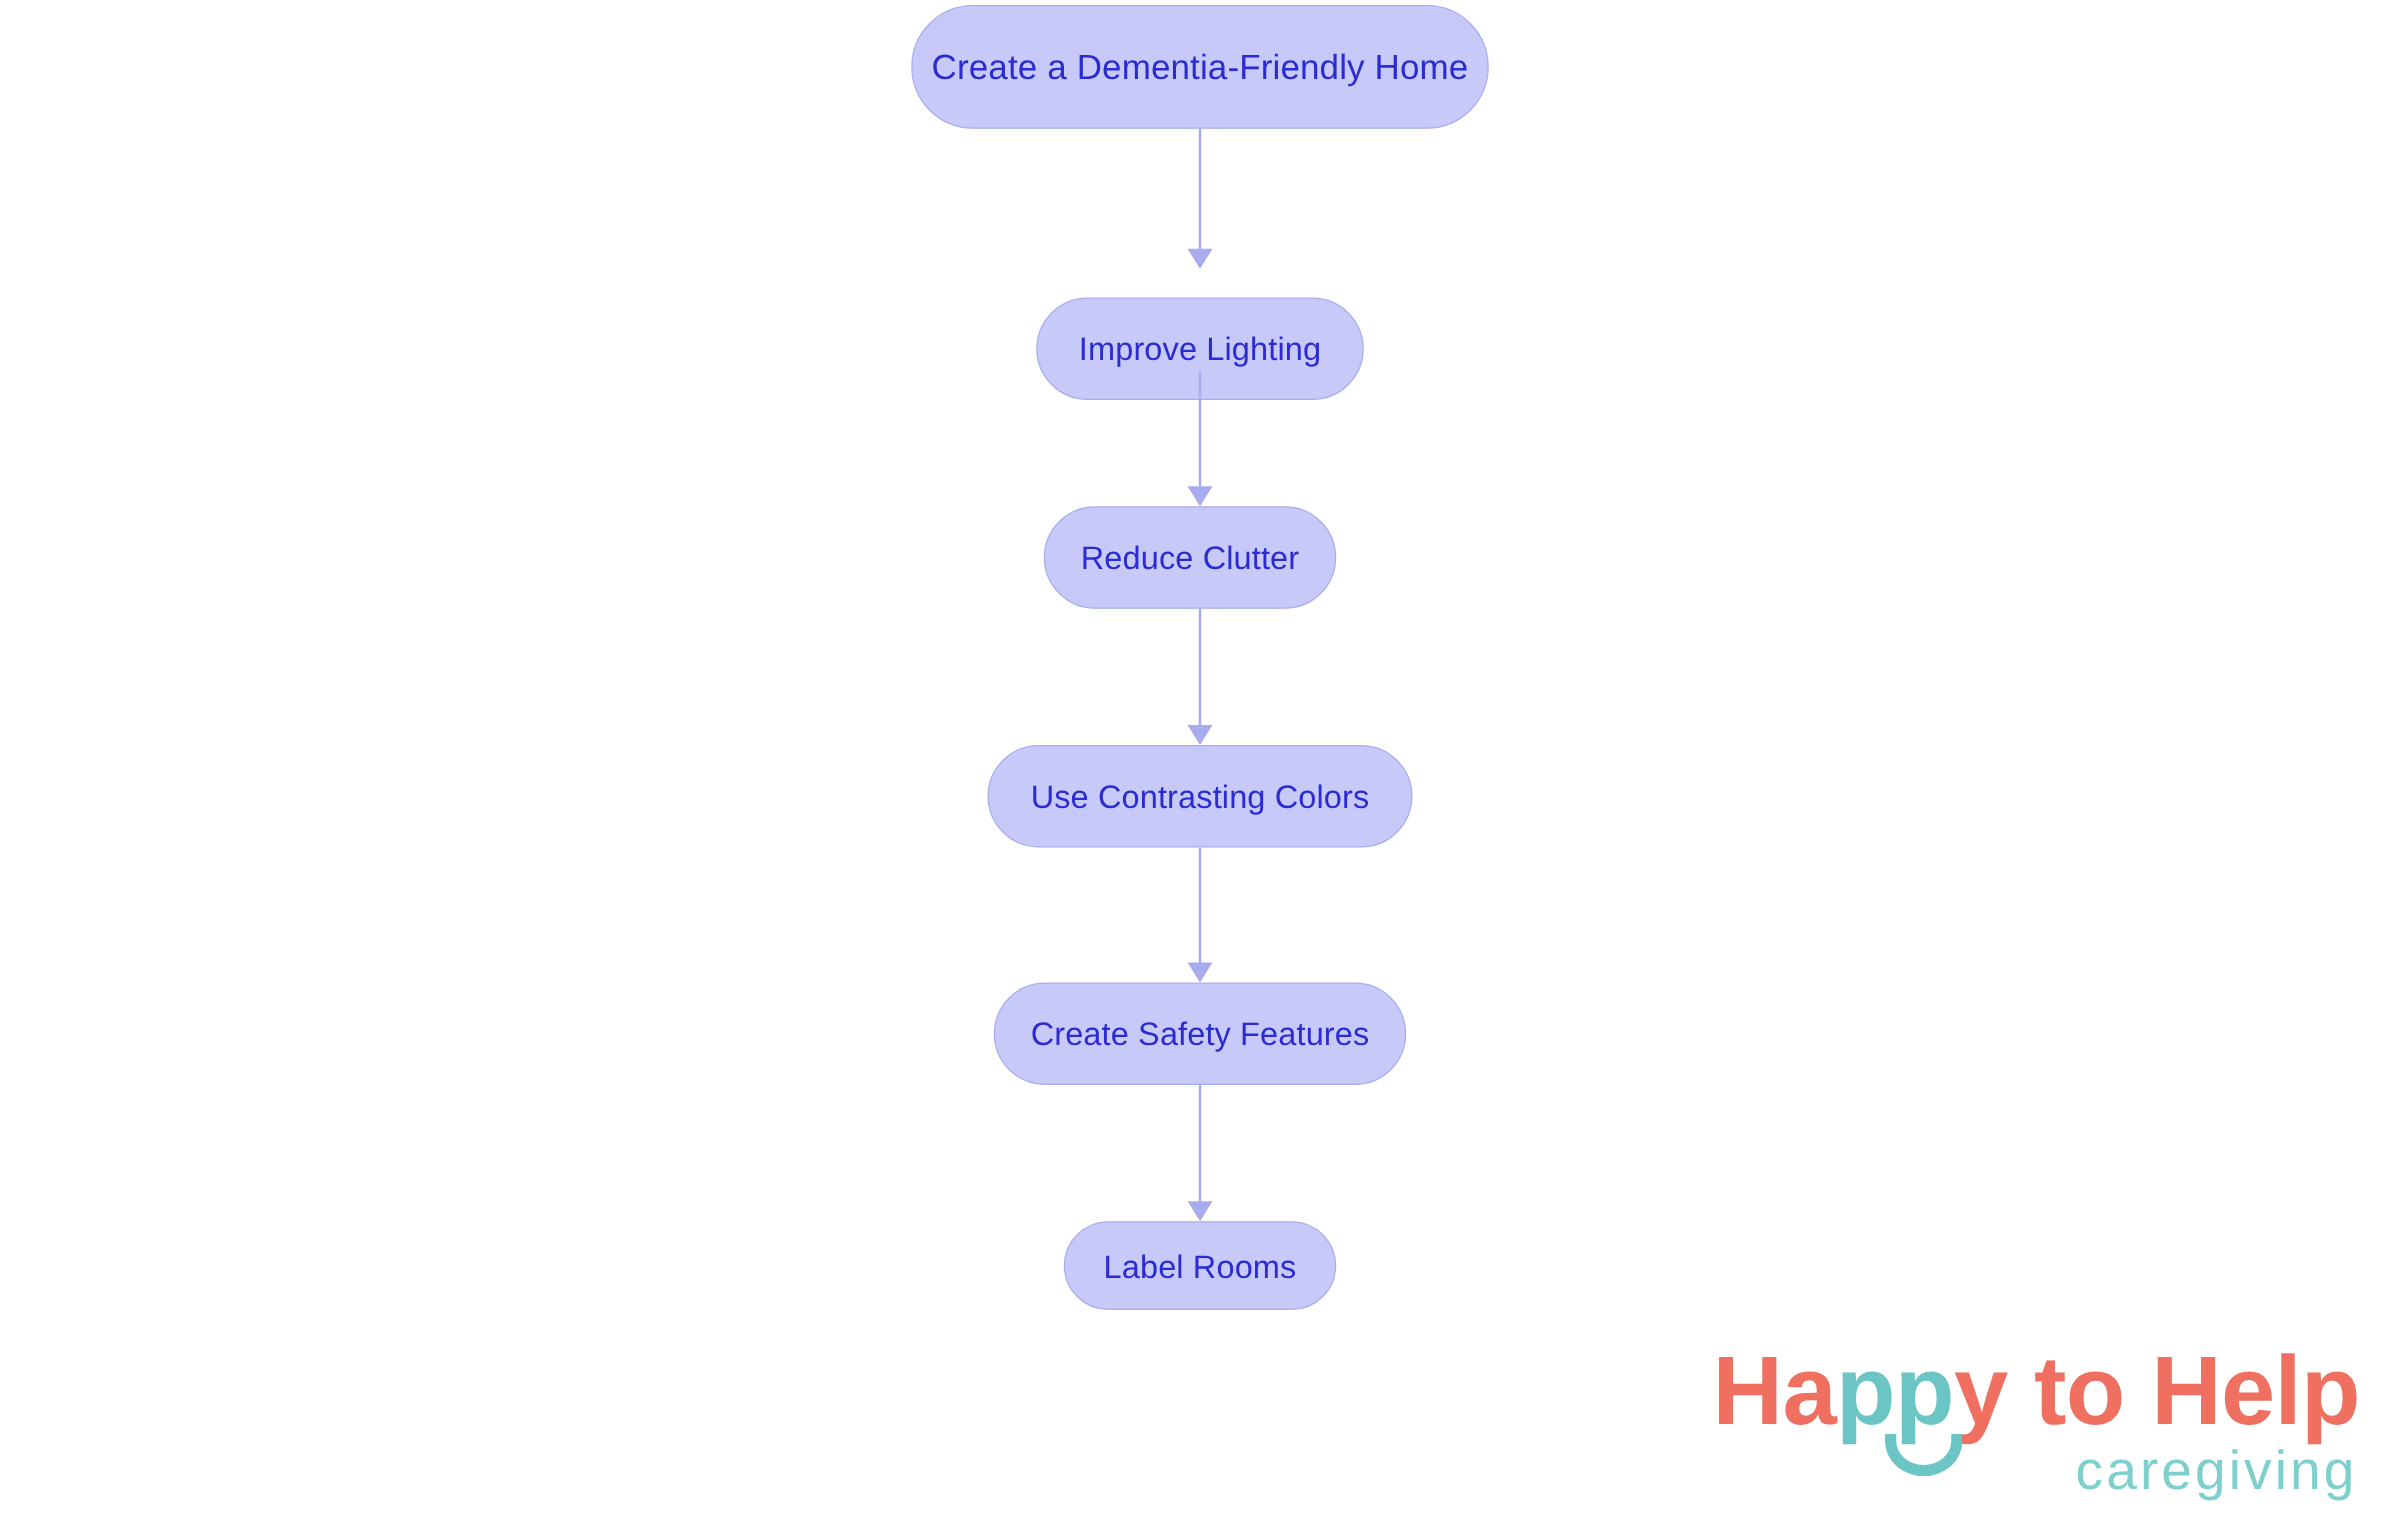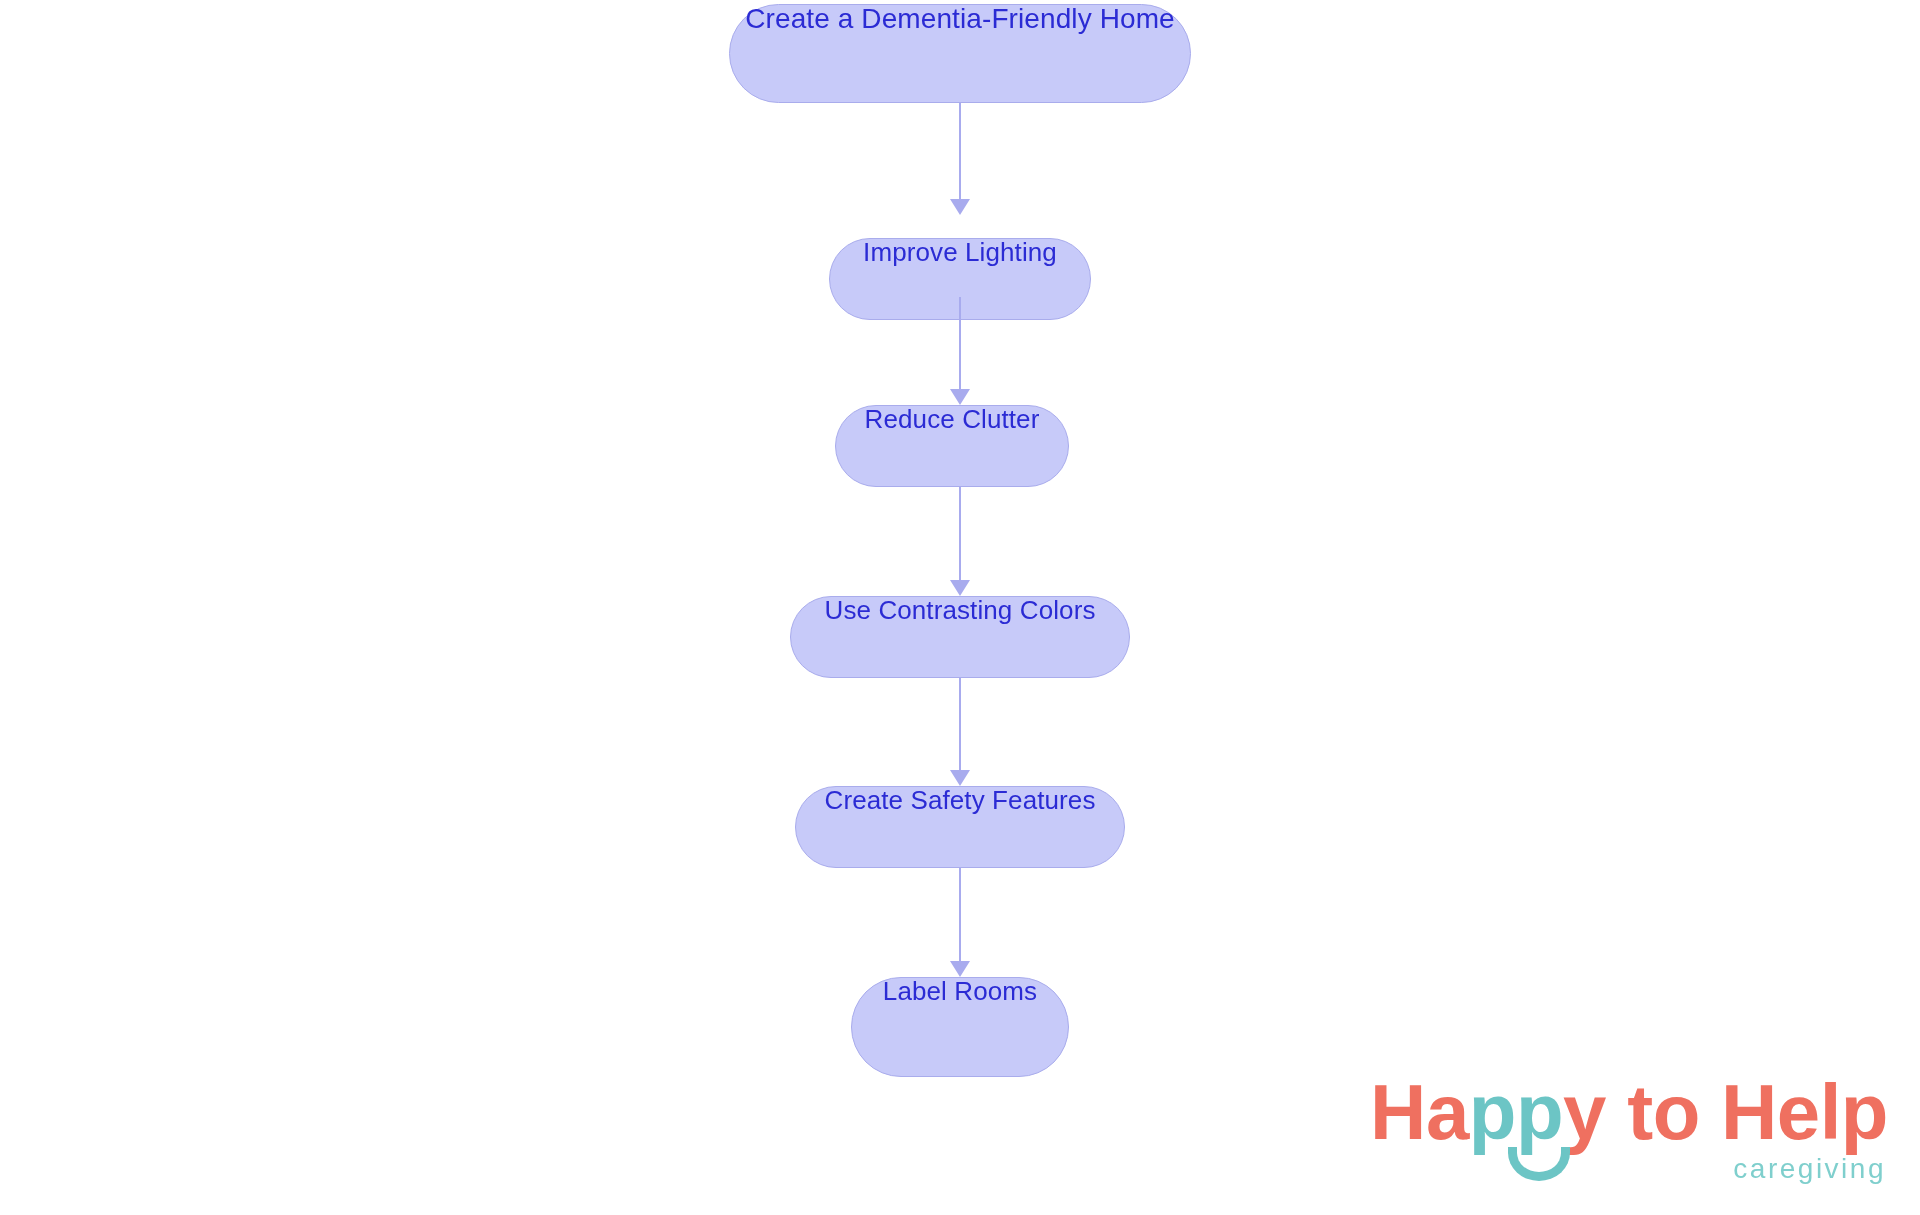--- a/index.html
+++ b/index.html
@@ -36,21 +36,21 @@
   }
 
   .flow-node {
     position: relative;
     box-sizing: border-box;
     background: #c7caf9;
     border: 1.6px solid #a9acec;
     border-radius: 999px;
     color: #2b2bd4;
     display: flex;
-    align-items: flex-start;
+    align-items: center;
     justify-content: center;
     text-align: center;
     font-size: 26px;
     font-weight: 400;
     letter-spacing: 0.1px;
     line-height: 1;
     white-space: nowrap;
     padding: 0 34px;
     height: 99px;
     user-select: none;
@@ -116,21 +116,21 @@
     border: 9px solid #6cc5c5;
     border-top: none;
     border-bottom-left-radius: 44px 40px;
     border-bottom-right-radius: 44px 40px;
     box-sizing: border-box;
   }
   .logo-subtitle {
     position: absolute;
     right: 2px;
     top: 82px;
-    font-size: 28px;
+    font-size: 44px;
     font-weight: 400;
     letter-spacing: 2.5px;
     line-height: 1;
     color: #7fcfcd;
     white-space: nowrap;
   }
 </style>
 </head>
 <body>
 
@@ -165,21 +165,21 @@
         <div class="stem"></div>
         <div class="arrowhead"></div>
       </div>
       <div class="flow-node" style="position: absolute; left: 960px; transform: translateX(-50%); top: 786px; height: 82px; width: 330px;">
         <span class="node-label">Create Safety Features</span>
       </div>
       <div class="flow-connector" style="position: absolute; left: 960px; transform: translateX(-50%); top: 868px; height: 109px;">
         <div class="stem"></div>
         <div class="arrowhead"></div>
       </div>
-      <div class="flow-node" style="position: absolute; left: 960px; transform: translateX(-50%); top: 977px; height: 100px; width: 218px;">
+      <div class="flow-node" style="position: absolute; left: 960px; transform: translateX(-50%); top: 977px; height: 71px; width: 218px;">
         <span class="node-label">Label Rooms</span>
       </div>
     </div>
 
   <div id="brand-logo">
     <div class="logo-wordmark"><span>Ha</span><span class="teal-letters">pp</span><span>y</span><span> to Help</span></div>
     <div class="logo-smile"></div>
     <div class="logo-subtitle">caregiving</div>
   </div>
 

